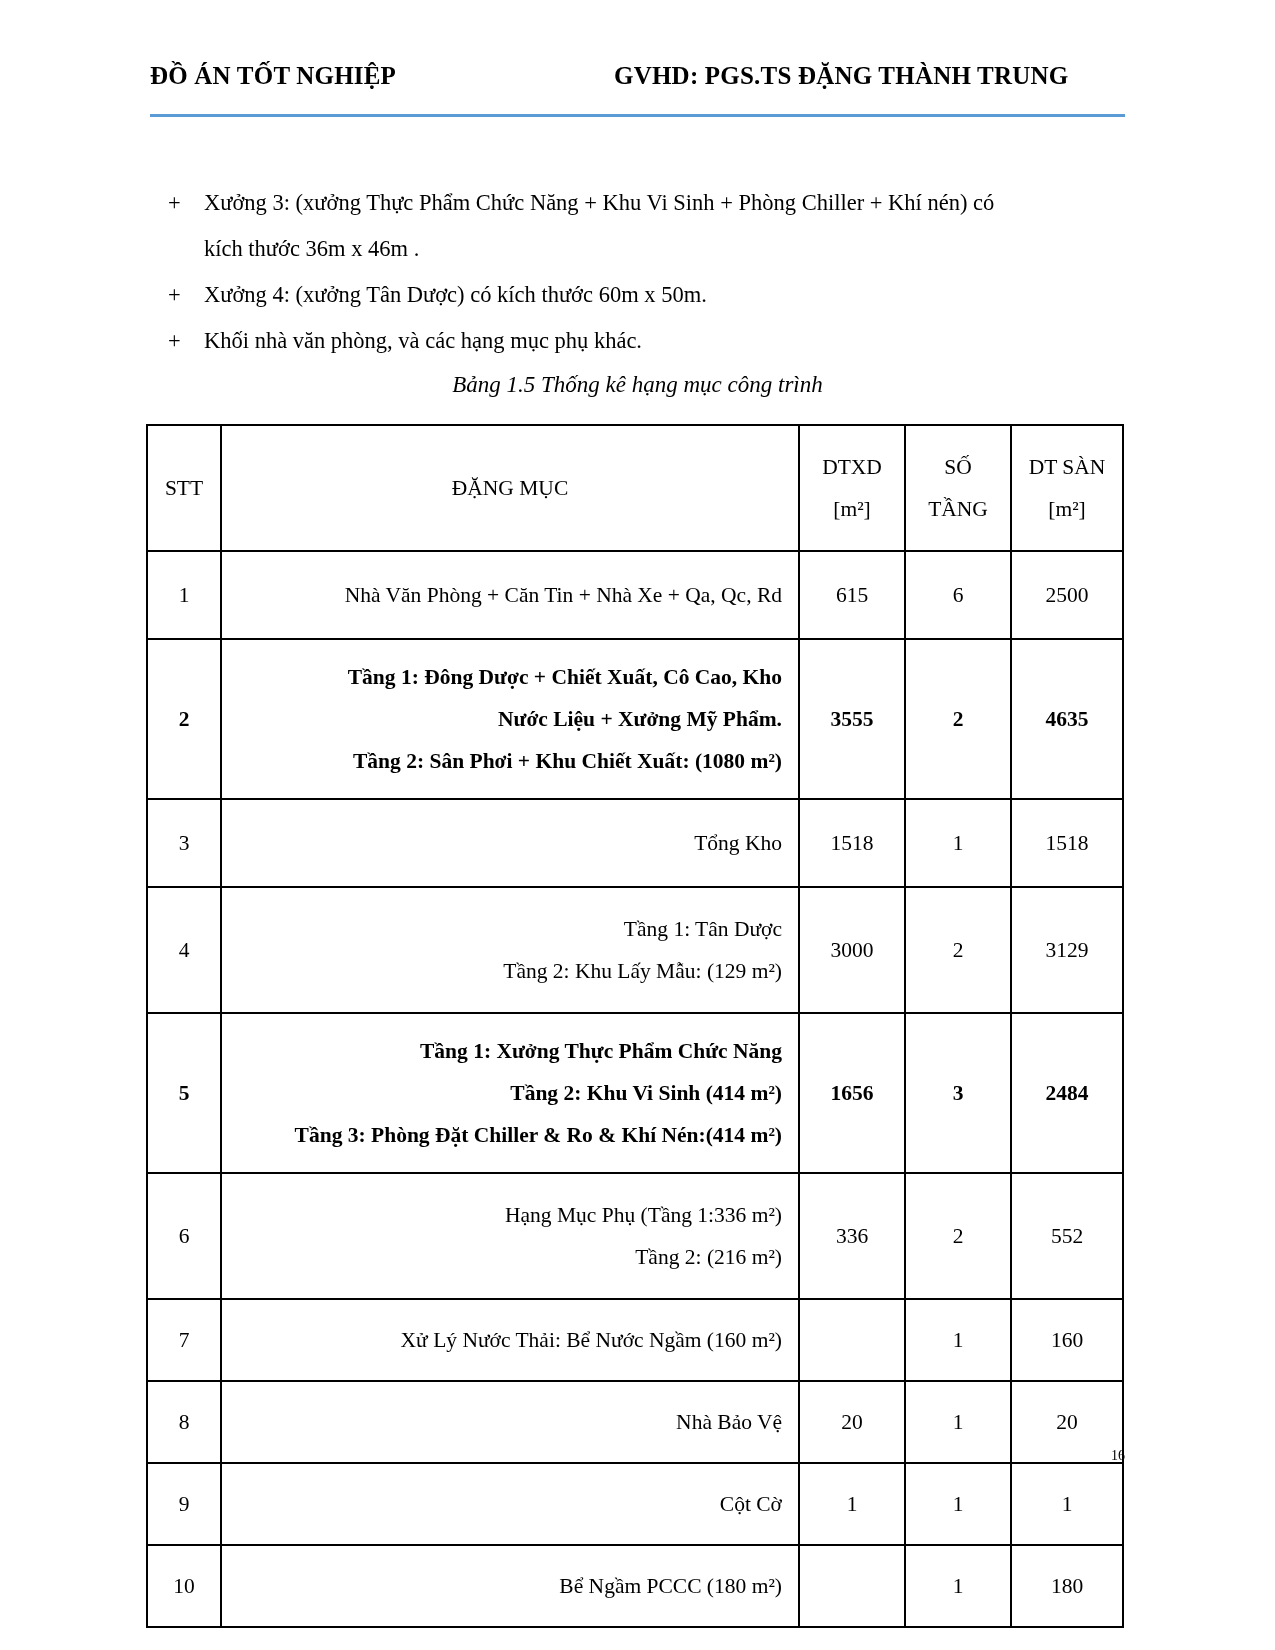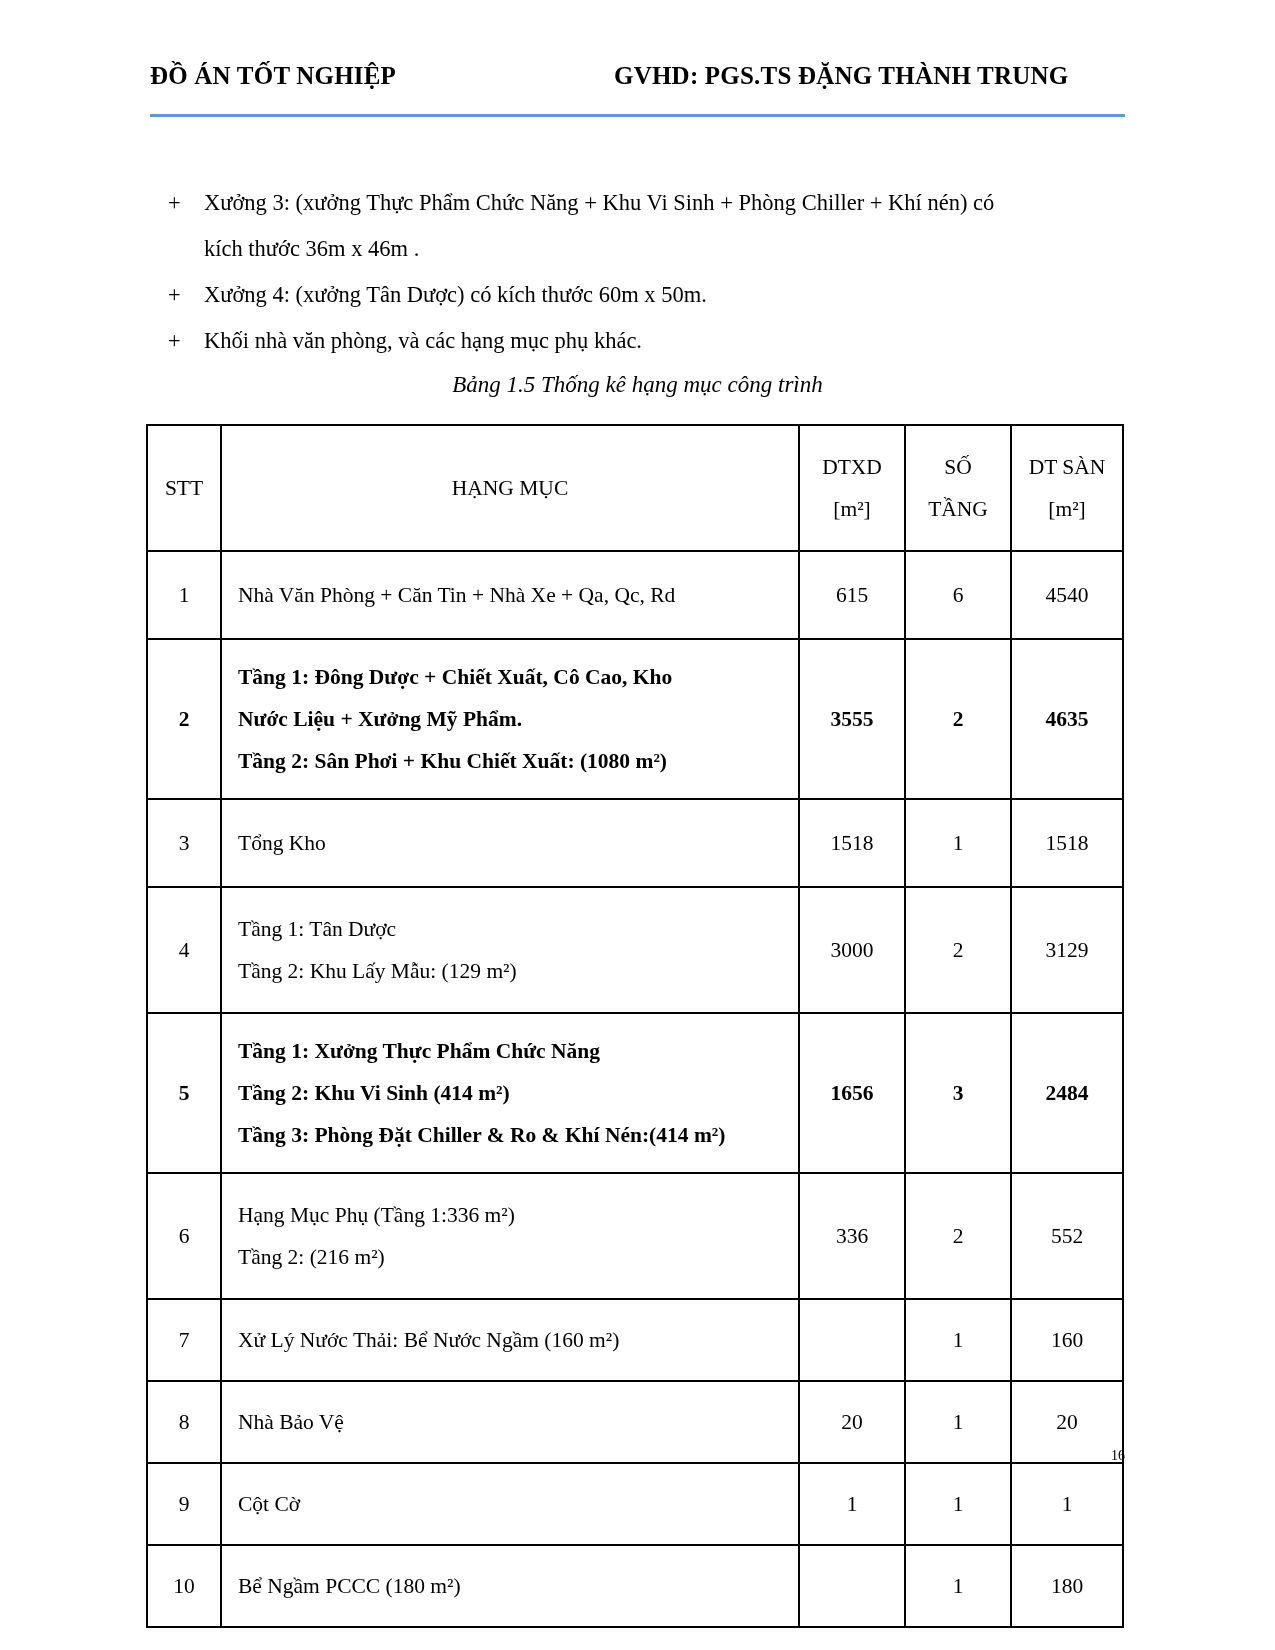--- a/index.html
+++ b/index.html
@@ -112,21 +112,21 @@
   table.stat col.c-item  { width: 578px; }
   table.stat col.c-dtxd  { width: 106px; }
   table.stat col.c-tang  { width: 106px; }
   table.stat col.c-san   { width: 112px; }
 
   .cell-center {
     text-align: center;
     padding: 6px 4px;
   }
   .cell-item {
-    text-align: left;
+    text-align: right;
     padding: 8px 0 8px 10px;
     line-height: 42px;
   }
   .cell-item .ln { display: block; white-space: nowrap; }
 
   
   .hdr td { height: 92px; }
   .hdr .stacked {
     text-align: center;
     line-height: 42px;
@@ -193,21 +193,21 @@
         <col class="c-stt">
           <col class="c-item">
           <col class="c-dtxd">
           <col class="c-tang">
           <col class="c-san">
       </colgroup>
       <tbody>
 
         <tr class="hdr">
           <td class="cell-center">STT</td>
-          <td class="cell-center">HẠNG MỤC</td>
+          <td class="cell-center">ĐẶNG MỤC</td>
           <td class="stacked">
             <span class="l1">DTXD</span>
             <span class="l2">[m²]</span>
           </td>
           <td class="stacked">
             <span class="l1">SỐ</span>
             <span class="l2">TẦNG</span>
           </td>
           <td class="stacked">
             <span class="l1">DT SÀN</span>
@@ -215,21 +215,21 @@
           </td>
         </tr>
 
         <tr class="row-h1">
           <td class="cell-center">1</td>
           <td class="cell-item">
             <span class="ln">Nhà Văn Phòng + Căn Tin + Nhà Xe + Qa, Qc, Rd</span>
           </td>
           <td class="cell-center">615</td>
           <td class="cell-center">6</td>
-          <td class="cell-center">4540</td>
+          <td class="cell-center">2500</td>
         </tr>
 
         <tr class="row-tall">
           <td class="cell-center">2</td>
           <td class="cell-item">
             <span class="ln">Tầng 1: Đông Dược + Chiết Xuất, Cô Cao, Kho</span>
             <span class="ln">Nước Liệu + Xưởng Mỹ Phẩm.</span>
             <span class="ln">Tầng 2: Sân Phơi + Khu Chiết Xuất: (1080 m²)</span>
           </td>
           <td class="cell-center">3555</td>

